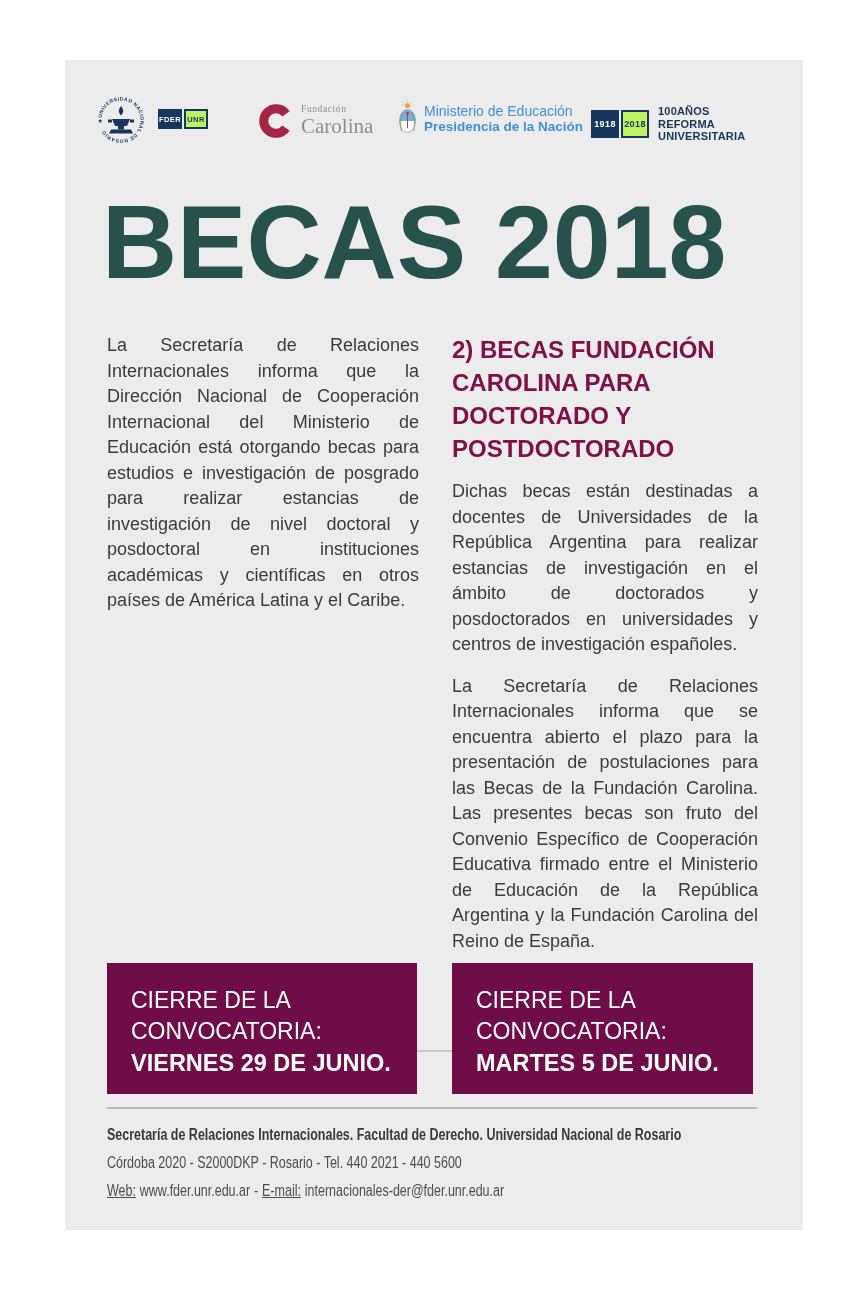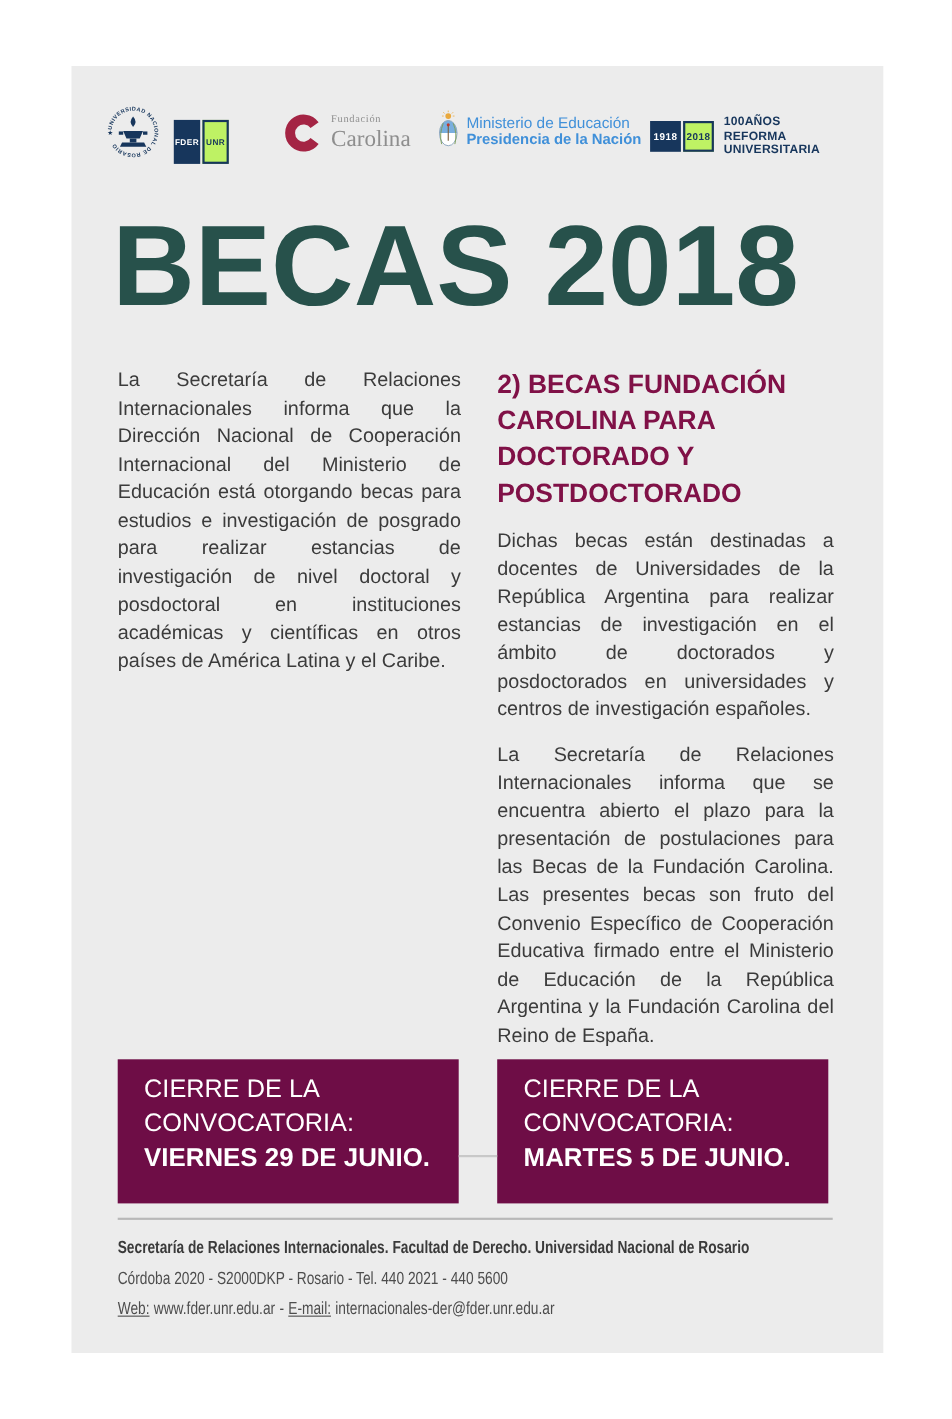--- a/index.html
+++ b/index.html
@@ -9,21 +9,21 @@
   .panel { position:absolute; left:65px; top:60px; width:738px; height:1170px; background:#ECECEC; }
 
   
   .logo { position:absolute; display:flex; align-items:center; }
   .logo-seal { left:96px; top:95px; }
   .logo-fder { left:158px; top:109px; gap:2px; }
   .logo-carolina { left:259px; top:103px; gap:6px; }
   .logo-ministerio { left:398px; top:100px; gap:7px; }
   .logo-centenario { left:591px; top:105px; gap:2px; }
 
-  .sq { width:24px; height:40px; display:flex; align-items:center; justify-content:center;
+  .sq { width:24px; height:20px; display:flex; align-items:center; justify-content:center;
         font-weight:bold; font-size:7.5px; letter-spacing:.4px; }
   .sq-solid { background:#17365C; color:#fff; }
   .sq-outline { background:#bef264; border:2px solid #17365C; color:#17365C; }
   .sq-lg { width:28px; height:28px; font-size:9px; }
 
   .carolina-text { line-height:1; color:#8E8E8E; font-family:"Liberation Serif", serif; }
   .carolina-small { font-size:9.5px; letter-spacing:.6px; margin-bottom:2px; }
   .carolina-large { font-size:21px; }
 
   .ministerio-text { line-height:1.15; color:#4090D9; }
@@ -41,21 +41,21 @@
   .col { position:absolute; top:333px; }
   .col-1 { left:107px; width:312px; }
   .col-2 { left:452px; width:306px; }
   .col h2 { font-size:24px; font-weight:bold; line-height:33px; color:#801147;
             white-space:pre-line; margin-bottom:14px; }
   .col p { font-size:18px; line-height:25.5px; color:#3B3B3B; text-align:justify;
            margin-bottom:16px; hyphens:auto; -webkit-hyphens:auto; }
 
   
   .deadline { position:absolute; top:963px; height:131px; background:#6E0D46; color:#ffffff;
-              padding:11px 18px 0 24px; }
+              padding:22px 18px 0 24px; }
   .deadline-1 { left:107px; width:310px; }
   .deadline-2 { left:452px; width:301px; }
   .dl-label { font-size:23px; line-height:31px; font-weight:normal; white-space:pre-line; }
   .dl-date  { font-size:23.5px; line-height:31px; font-weight:bold; margin-top:1px; }
 
   .gap-line { position:absolute; left:417px; top:1050px; width:35px; height:2px; background:#C8C8C8; }
 
   
   .footer-divider { position:absolute; left:107px; top:1107px; width:650px; height:2px; background:#B8B8B8; }
   .footer { position:absolute; left:107px; top:1121px; font-size:16px; line-height:28px;

